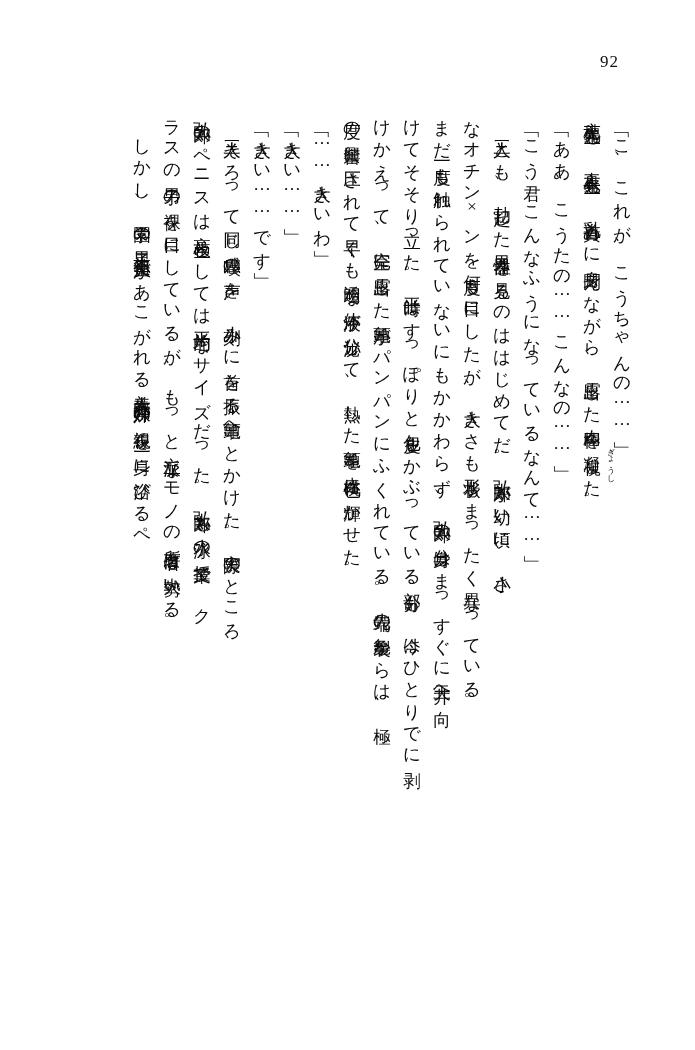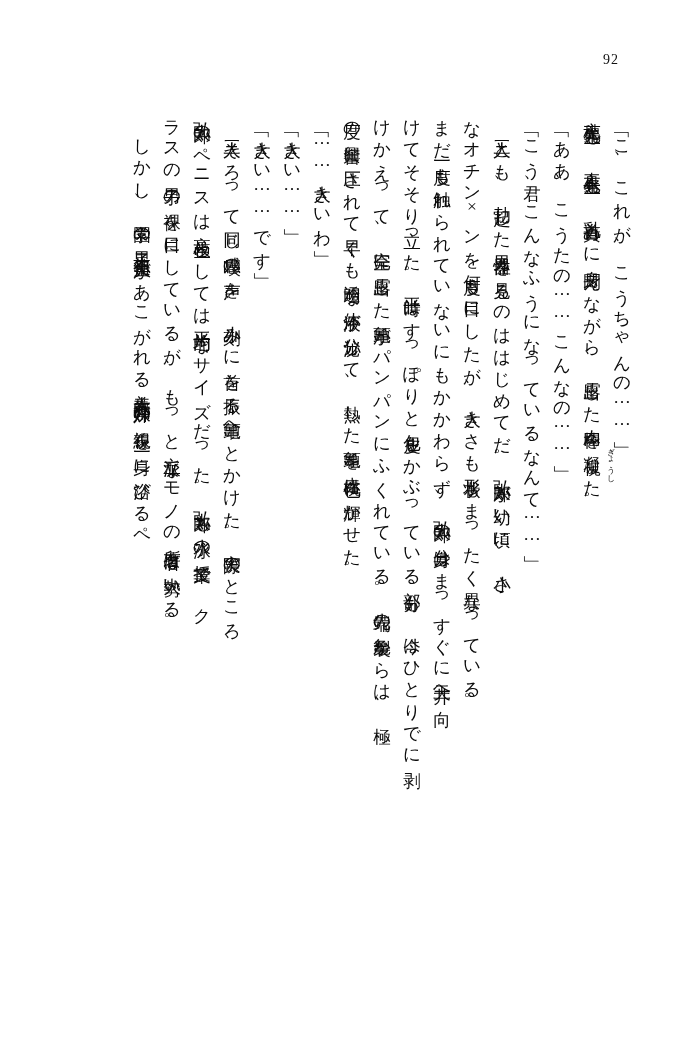--- a/index.html
+++ b/index.html
@@ -14,21 +14,21 @@
     position: relative;
     width: 695px;
     height: 1050px;
     background: #ffffff;
     overflow: hidden;
   }
   .page-number {
     position: absolute;
     top: 52px;
     right: 76px;
-    font-size: 14px;
+    font-size: 17px;
     letter-spacing: 1px;
     color: #111111;
     font-family: "Liberation Serif", "DejaVu Serif", serif;
   }
   .body-text {
     position: absolute;
     top: 108px;
     left: 52px;
     right: 58px;
     height: 835px;

